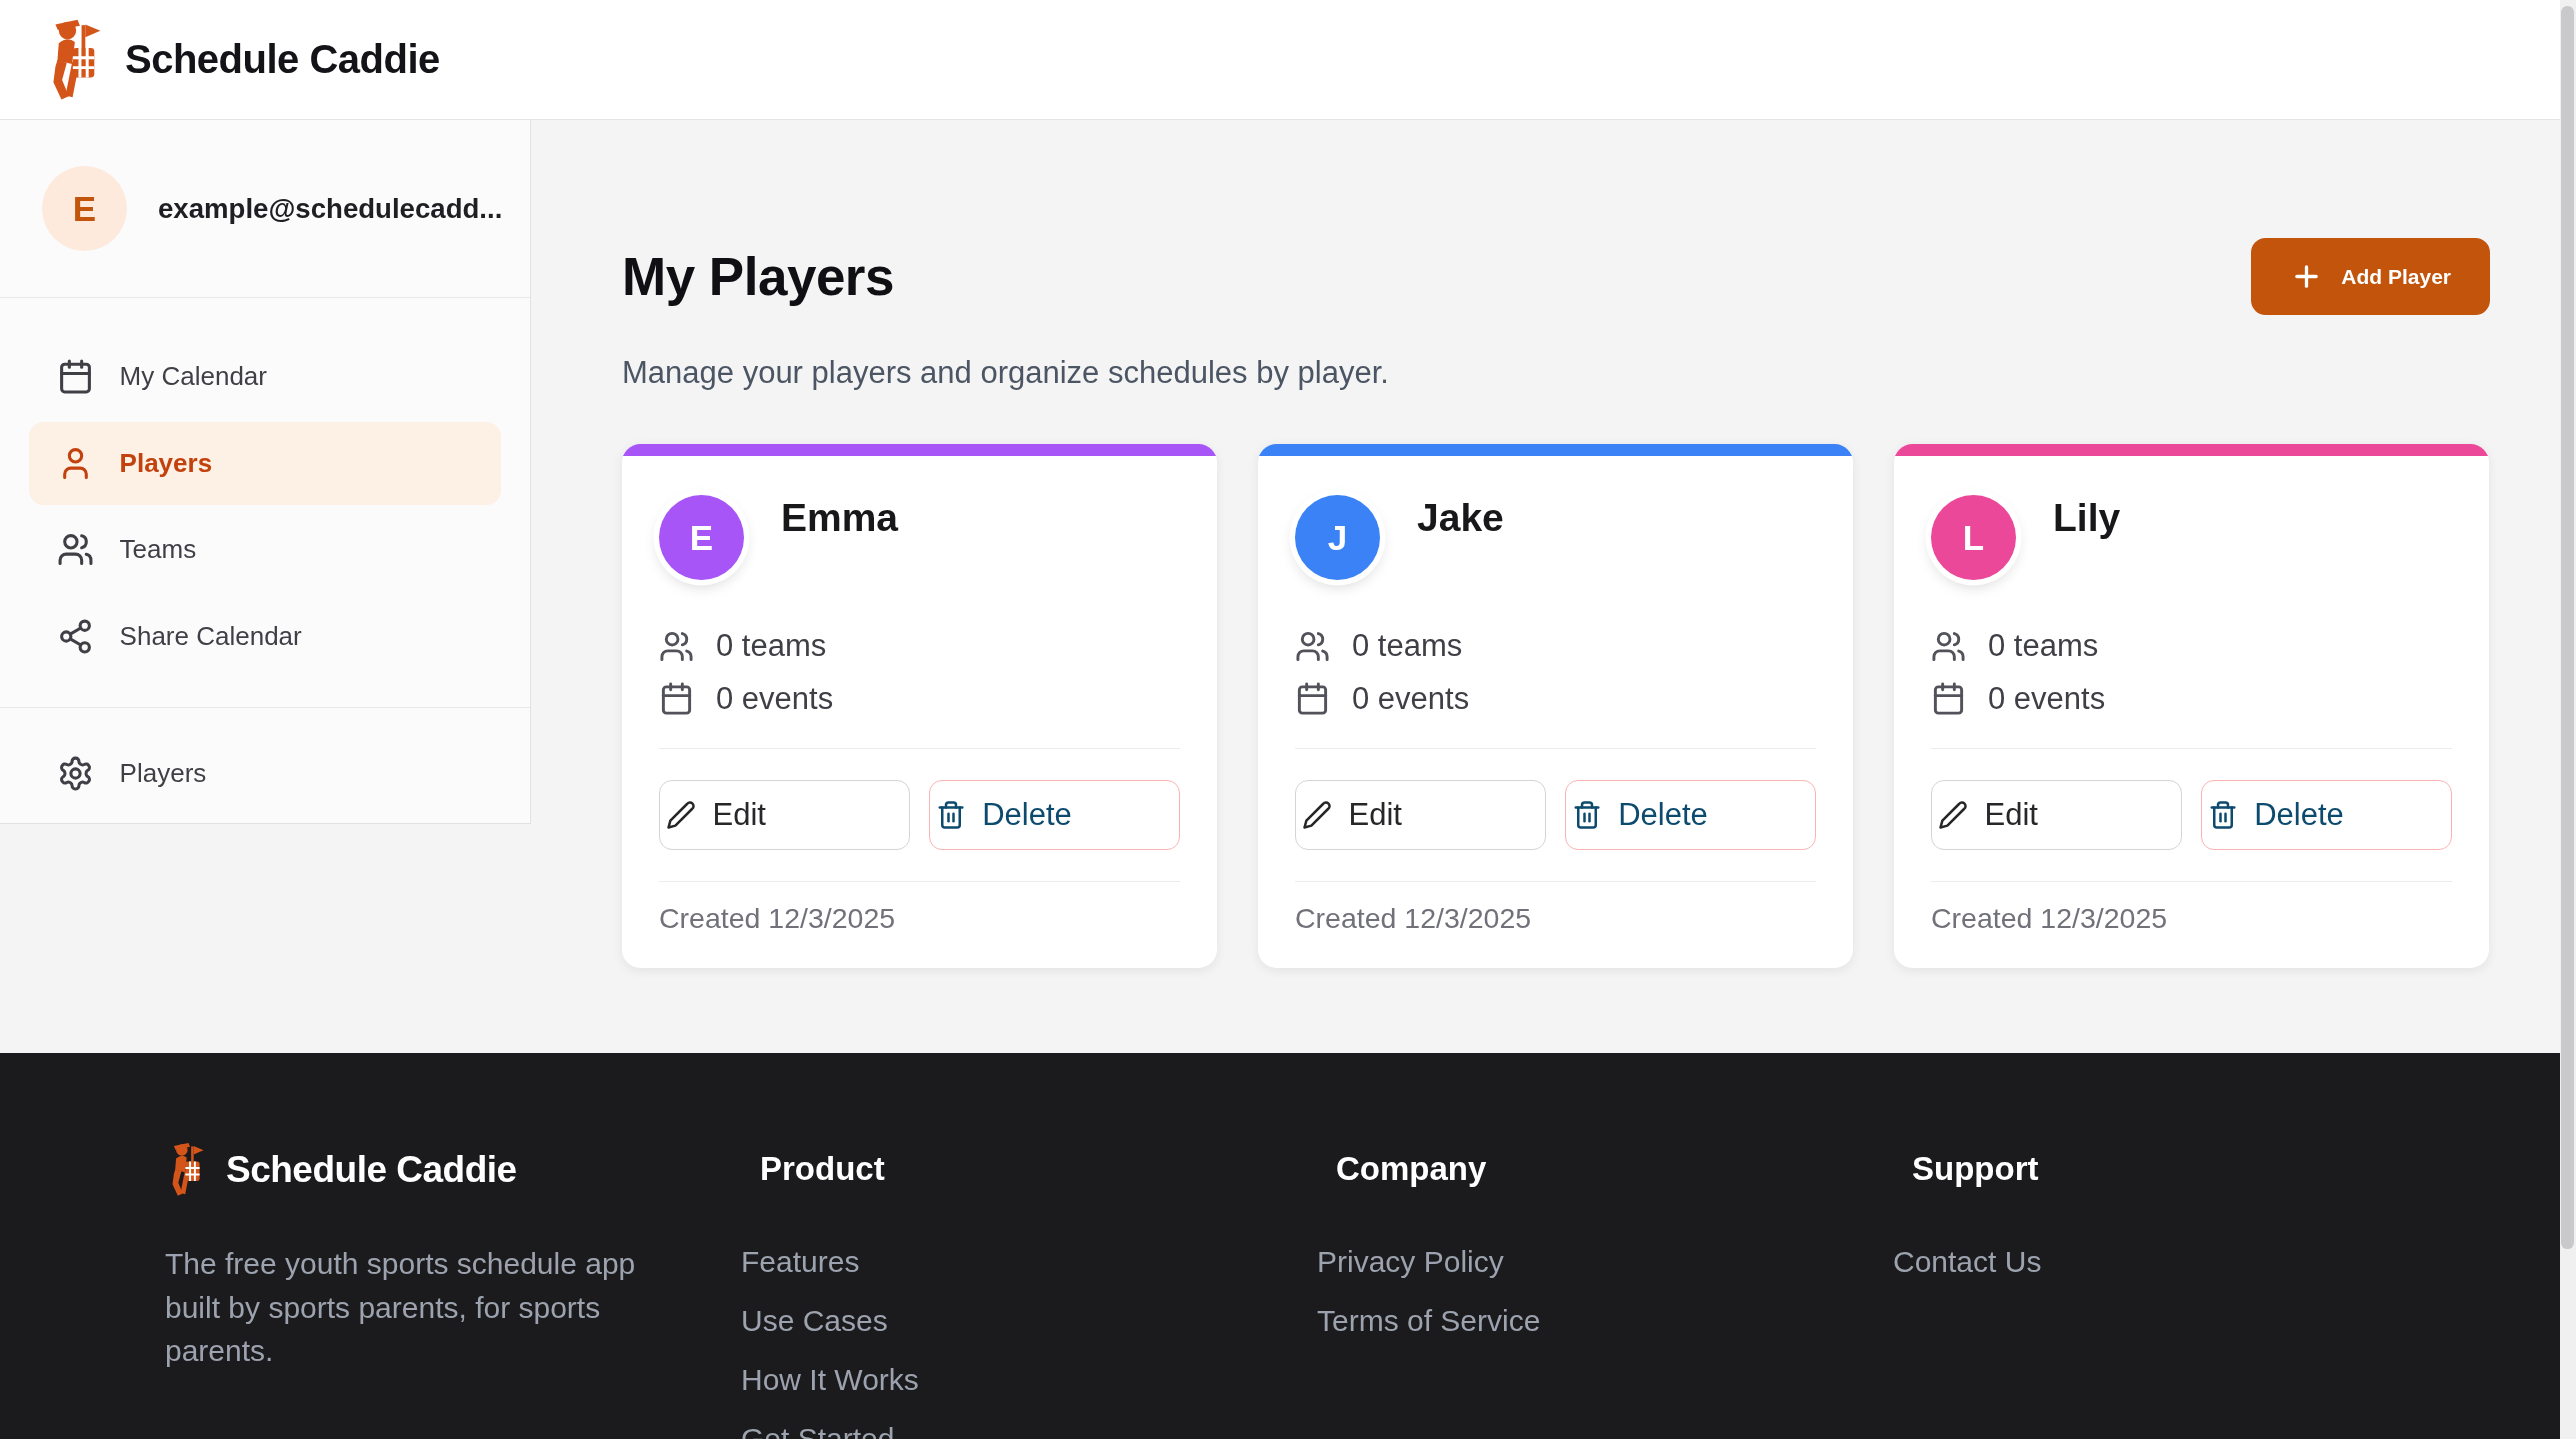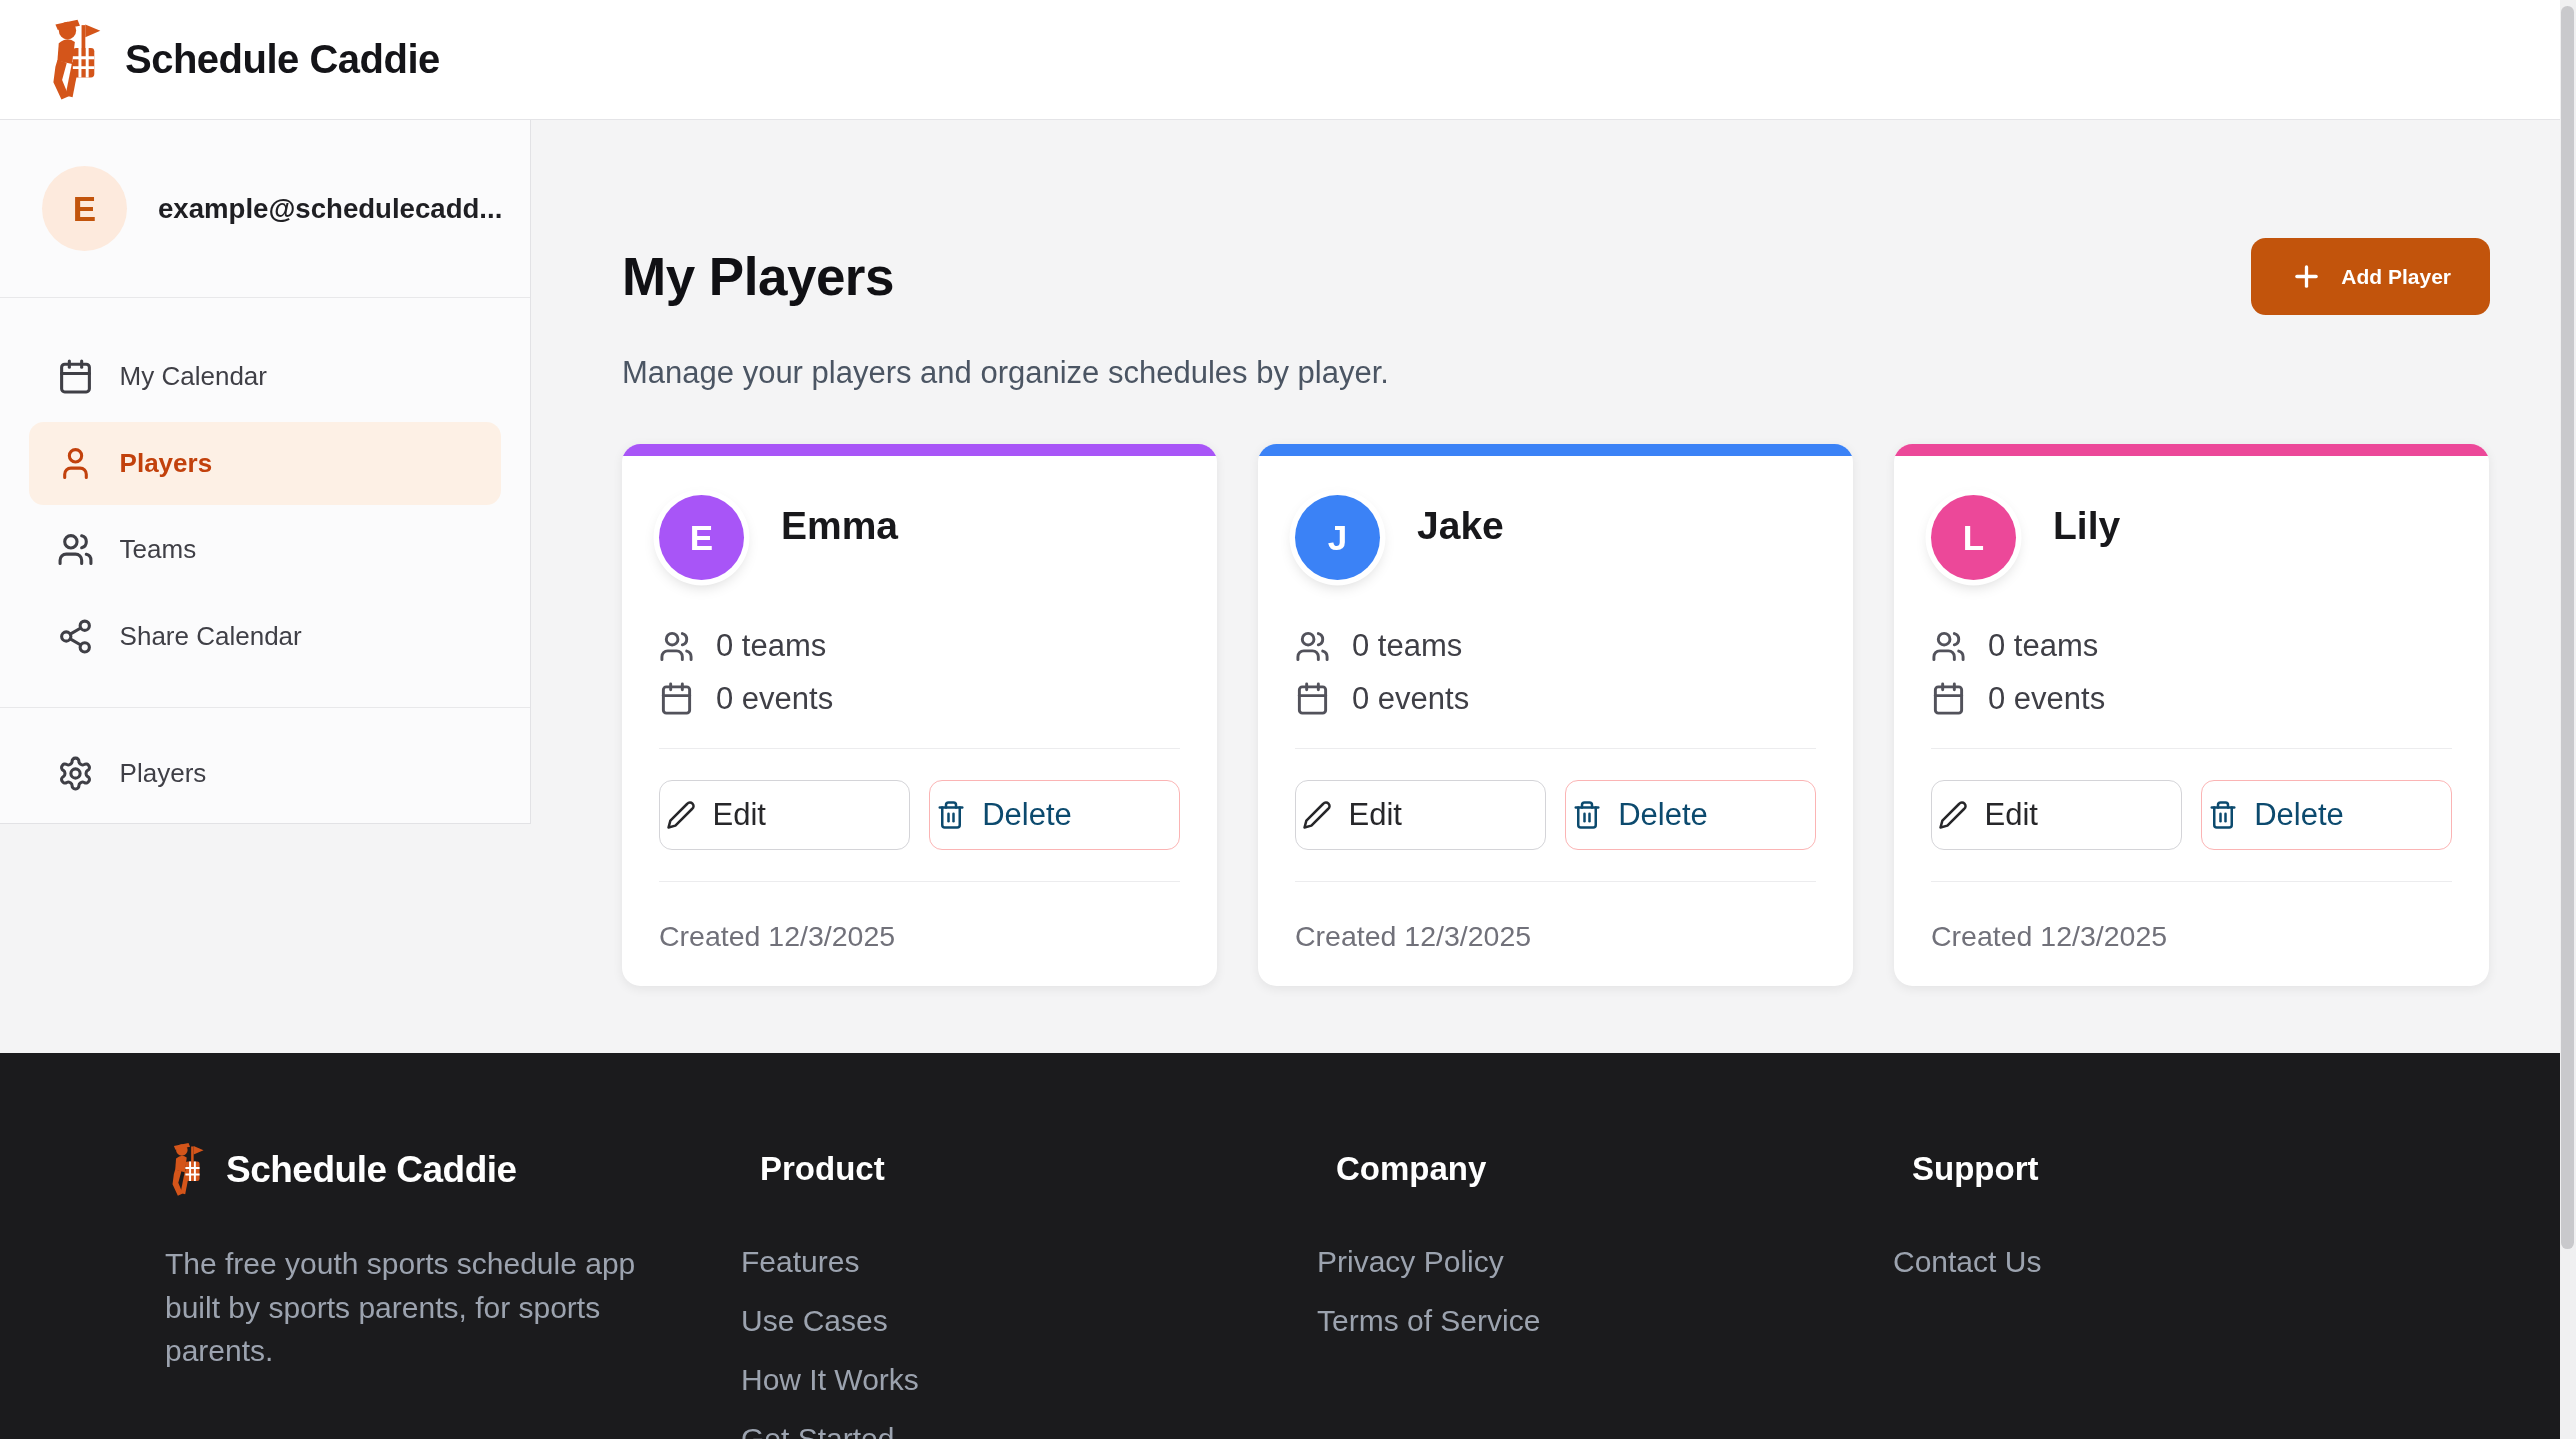--- a/index.html
+++ b/index.html
@@ -68,35 +68,35 @@
   }
   .card-bar { height:12px; }
   .card-body { padding:39px 37px 33px; }
   .card-head { display:flex; gap:37px; align-items:flex-start; }
   .card-avatar {
     width:85px; height:85px; border-radius:50%; flex:0 0 auto;
     color:#fff; font-size:35px; font-weight:600;
     display:flex; align-items:center; justify-content:center;
     box-shadow:0 0 0 5.5px #ffffff, 0 5.5px 14.7px rgba(0,0,0,0.18);
   }
-  .card-name { font-size:39px; font-weight:700; color:#18181b; margin-top:9px; }
+  .card-name { font-size:39px; font-weight:700; color:#18181b; margin-top:1px; }
   .card-stats { margin-top:48px; display:flex; flex-direction:column; gap:16.5px; }
   .stat { display:flex; align-items:center; gap:22px; font-size:31px; color:#3f3f46; }
   .stat svg { width:35px; height:35px; color:#52525b; flex:0 0 auto; }
   .card-sep { border:none; border-top:1.8px solid #ececee; margin:31px 0 0; }
   .card-actions { display:flex; gap:18.4px; margin-top:31px; }
   .btn {
     flex:1; height:70px; border-radius:13px; background:#ffffff; cursor:pointer;
     font-family:inherit; font-size:31px; font-weight:500;
     display:flex; align-items:center; gap:16.5px;
   }
   .btn svg { width:30px; height:30px; }
   .btn-edit { border:1.8px solid #d4d4d8; color:#27272a; }
   .btn-delete { border:1.8px solid #fbb4b4; color:#0c4a6e; }
-  .card-created { margin-top:38px; font-size:28.5px; color:#71717a; }
+  .card-created { margin-top:20px; font-size:28.5px; color:#71717a; }
 
   
   .footer {
     position:absolute; left:0; top:1053px; width:2560px; height:387px;
     background:#1b1b1d; padding:88px 0 0 165px;
   }
   .footer-grid { display:grid; grid-template-columns:576px 576px 576px 576px; }
   .f-brand { display:flex; align-items:center; gap:22px; }
   .f-logo { width:39px; height:57px; }
   .f-name { font-size:37px; font-weight:800; color:#ffffff; letter-spacing:-0.5px; }

